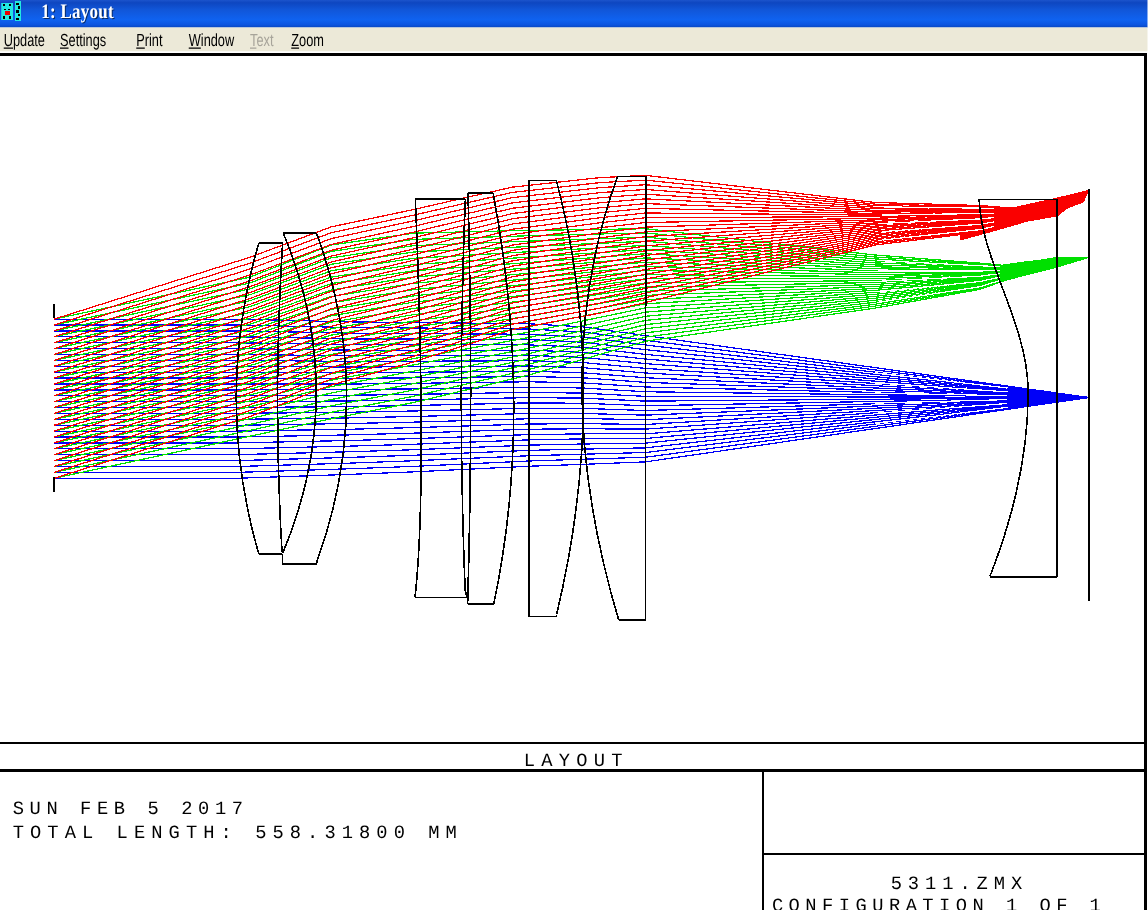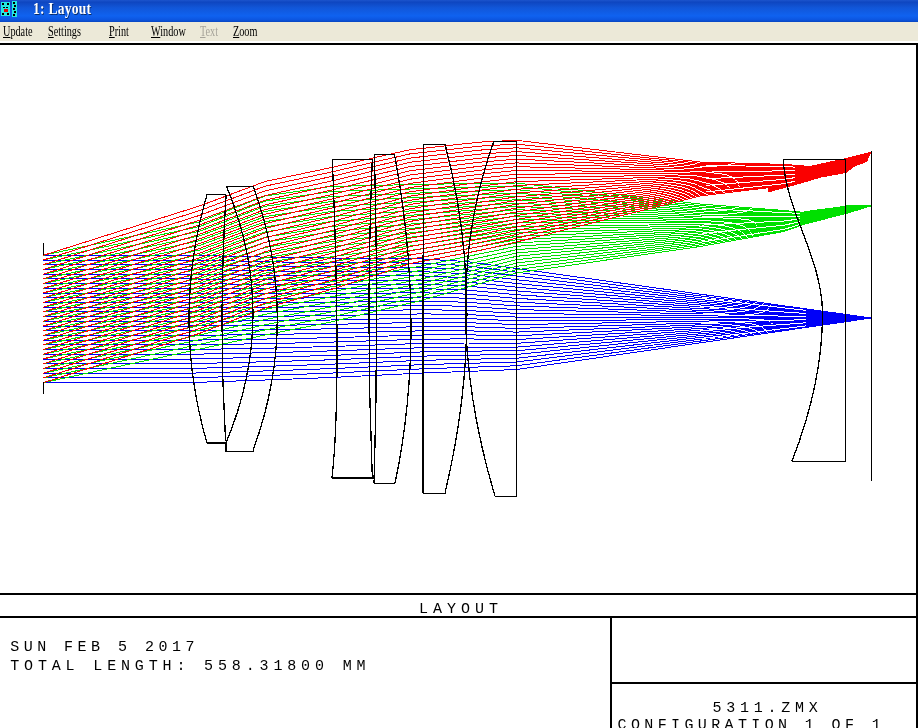--- a/index.html
+++ b/index.html
@@ -3,21 +3,21 @@
   html,body{margin:0;padding:0;width:918px;height:728px;overflow:hidden;
     background:#fff;font-family:"Liberation Sans",sans-serif}
   #titlebar{position:absolute;left:0;top:0;width:918px;height:22px;
     background:linear-gradient(180deg,#1c54cc 0%,#0e46c0 10%,#1156d8 35%,
       #0f62f0 72%,#0c55e0 90%,#0846c0 100%);}
   #title{position:absolute;left:33px;top:-1px;color:#fff;
     font-family:"Liberation Serif",serif;font-weight:bold;font-size:16.5px;
     letter-spacing:0.3px;transform:scaleX(0.82);transform-origin:0 0;
     text-shadow:1px 1px 0 #072a66;}
   #menubar{position:absolute;left:0;top:22px;width:918px;height:19px;
-    background:#ece9d8;font-family:Liberation Serif, serif;font-size:14px;
+    background:#ece9d8;font-family:Liberation Sans, sans-serif;font-size:14px;
     color:#000;}
   #menubar > span{position:absolute;top:2px;transform:scaleX(0.73);
     transform-origin:0 0;}
   #menubar .u{text-decoration:underline}
   svg.main{position:absolute;left:0;top:0}
 </style></head><body>
 <div id="titlebar">
     <svg width="22" height="22" style="position:absolute;left:1px;top:0px">
       <g shape-rendering="crispEdges">
         <rect x="0" y="2" width="9" height="14" fill="#23e8e0"></rect>

